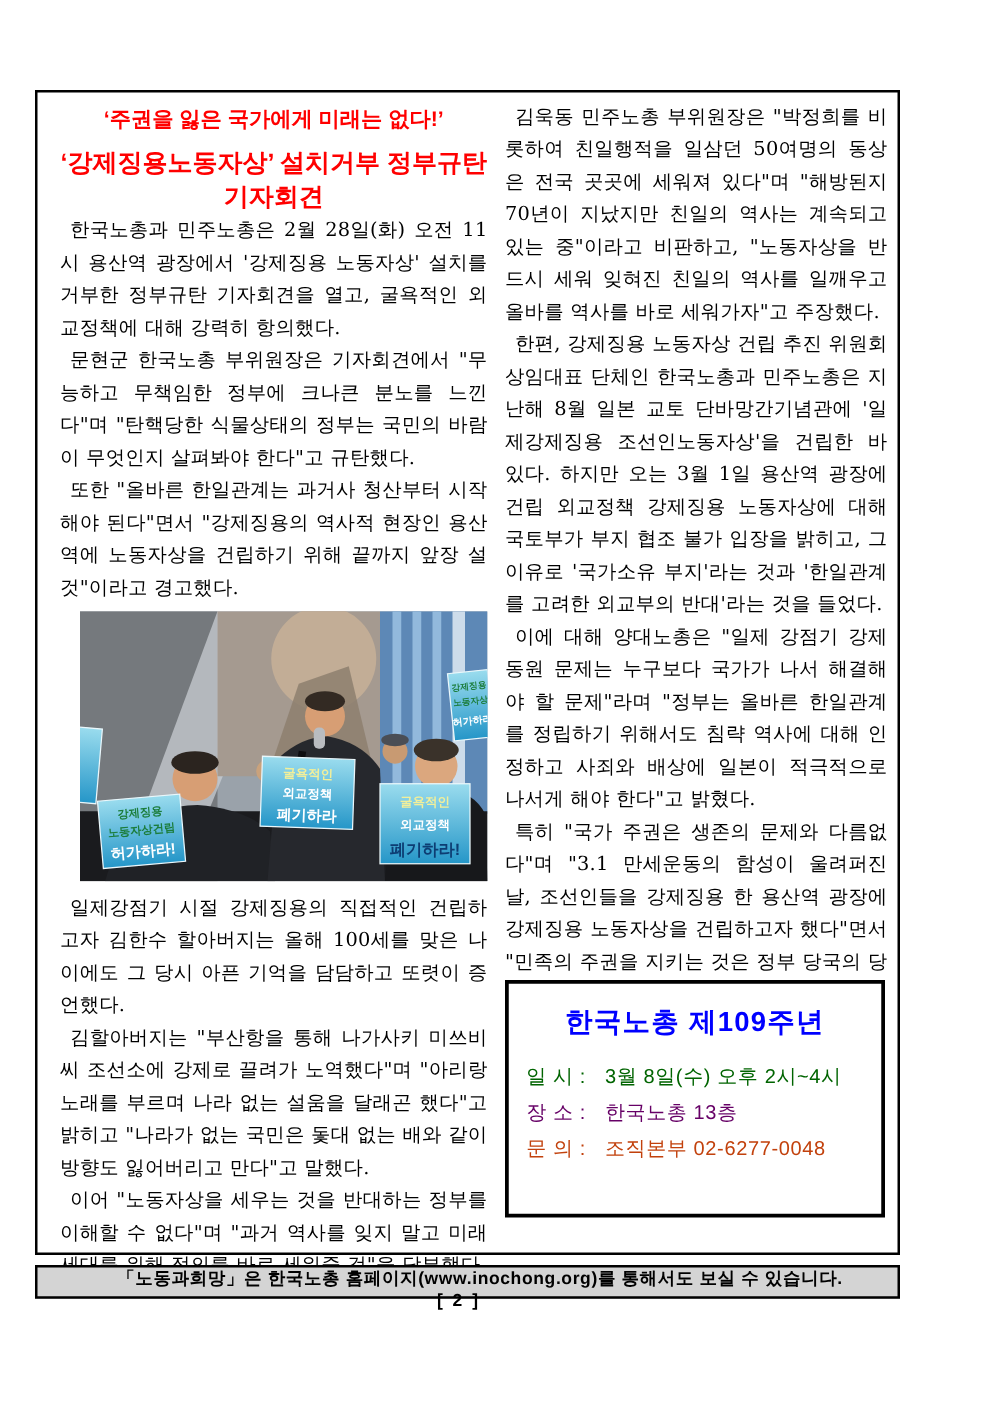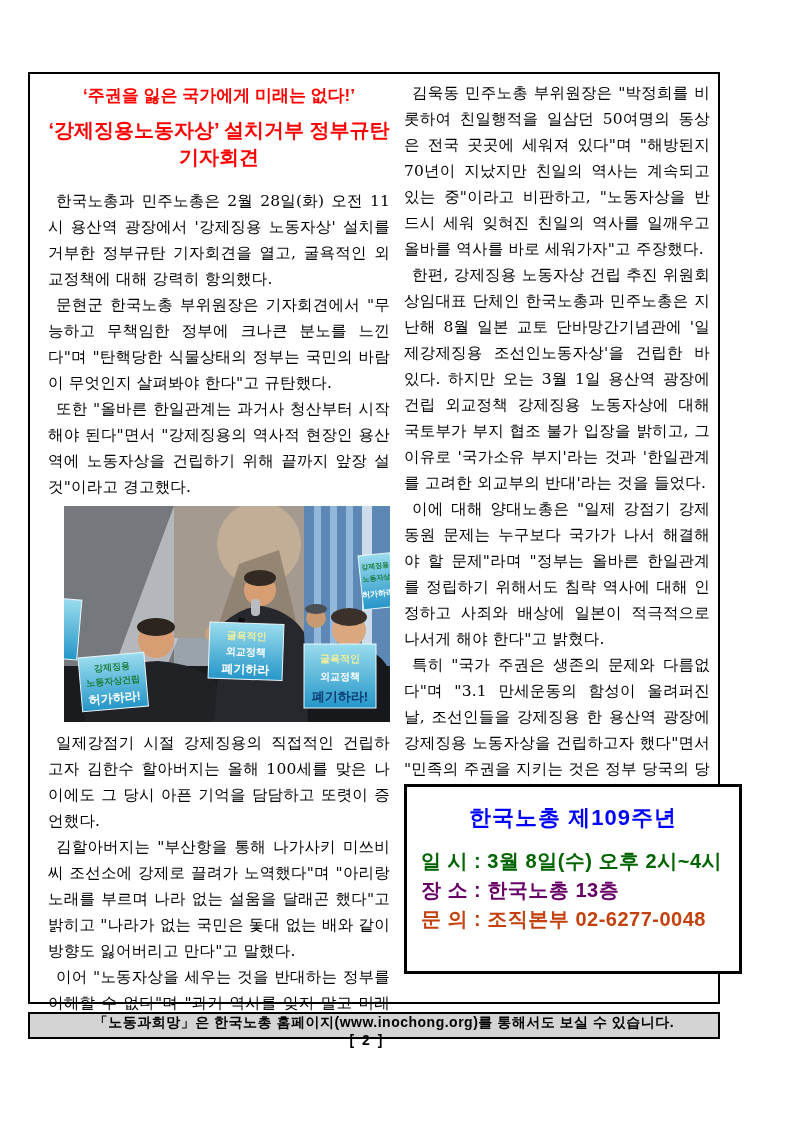--- a/index.html
+++ b/index.html
@@ -14,38 +14,38 @@
   .col{position:absolute;text-align:justify;color:#000;}
   .col-left{left:48px;top:84px;width:342px;}
   .col-right{left:404px;top:80px;width:306px;}
   .headline1{
     font-family:"Liberation Sans", sans-serif;font-weight:bold;
     color:var(--headline-red);font-size:17px;text-align:center;margin:0 0 10px 0;
     letter-spacing:0px;
   }
   .headline2{
     font-family:"Liberation Sans", sans-serif;font-weight:bold;
-    color:var(--headline-red);font-size:20px;text-align:center;margin:0 0 17px 0;
+    color:var(--headline-red);font-size:20px;text-align:center;margin:0 0 0 0;
   }
   .body-par{
     margin:0;font-size:15.5px;line-height:26px;text-indent:8px;
     text-align:justify;letter-spacing:0.2px;
   }
   .photo-wrap{margin:6px 0 8px 16px;width:326px;height:216px;}
   .notice-box{
-    position:absolute;left:404px;top:784px;width:338px;height:190px;
+    position:absolute;left:404px;top:784px;width:304px;height:190px;
     border:3px solid #000;box-sizing:border-box;background:#fff;
     font-family:"Liberation Sans", sans-serif;
   }
   .notice-title{
     color:var(--notice-blue);font-weight:bold;font-size:22px;text-align:center;
     margin:12px 6px 0 6px;line-height:38px;letter-spacing:1px;
   }
   .notice-rows{margin:10px 0 0 14px;}
-  .notice-row{font-weight:bold;font-size:20px;line-height:29px;letter-spacing:0.5px;}
+  .notice-row{font-weight:normal;font-size:16px;line-height:29px;letter-spacing:0.5px;}
   .notice-row .lbl{display:inline-block;min-width:58px;}
   .row-green{color:var(--row-green);}
   .row-purple{color:var(--row-purple);}
   .row-black{color:#c2410c;}
   .footer-bar{
     position:absolute;left:28px;top:1012px;width:692px;height:27px;
     background:var(--footer-bg);border:2px solid #000;box-sizing:border-box;
     font-family:"Liberation Sans", sans-serif;font-weight:bold;font-size:14px;
     display:flex;align-items:center;color:#000;flex-direction:column;
   }

